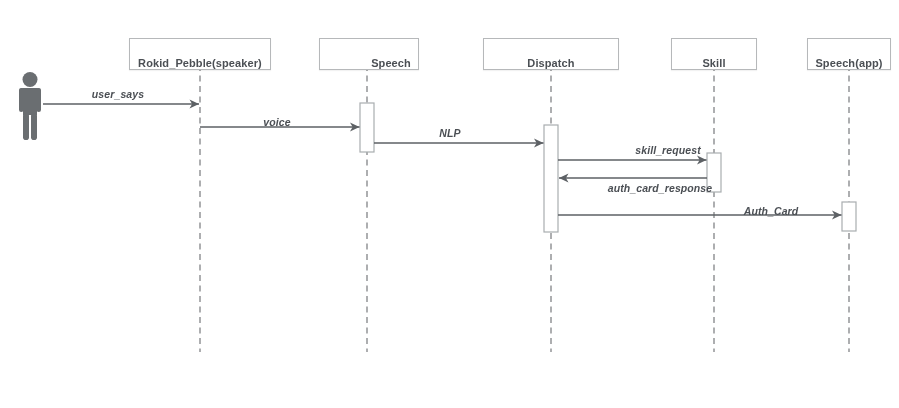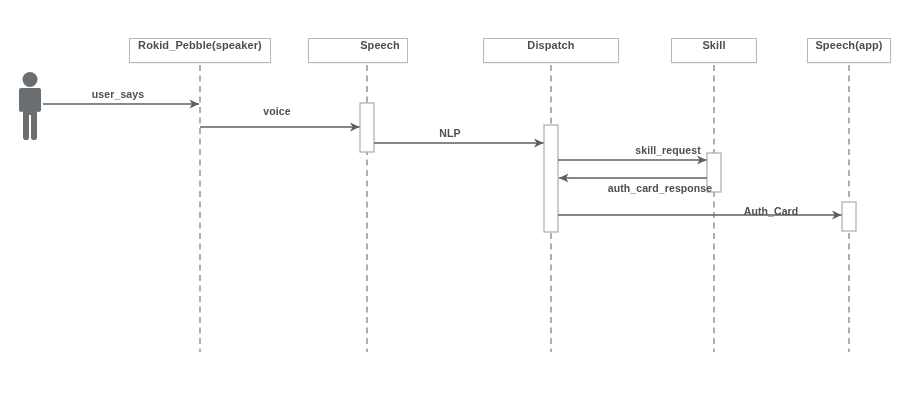--- a/index.html
+++ b/index.html
@@ -18,46 +18,47 @@
   .layer {
     position: absolute;
     left: 0;
     top: 0;
     width: 899px;
     height: 408px;
   }
   .pbox {
     position: absolute;
     top: 38px;
-    height: 25px;
+    height: 32px;
     background: #ffffff;
     border: 1px solid #b6b8ba;
     box-sizing: border-box;
     display: flex;
-    align-items: flex-start;
+    align-items: flex-end;
     justify-content: center;
     box-shadow: 0 1px 1px rgba(0,0,0,0.05);
     z-index: 3;
   }
   .pbox span {
     font-size: 11px;
     font-weight: bold;
     color: #4b4f54;
     white-space: nowrap;
     letter-spacing: 0.1px;
   }
   .msg-label {
     position: absolute;
     transform: translateX(-50%);
     font-size: 10.5px;
     font-weight: 600;
     color: #4b4f54;
     white-space: nowrap;
     z-index: 4;
     letter-spacing: 0.1px;
+    font-style: italic;
   }
 </style>
 </head>
 <body>
 
 <div class="canvas">
 
   <svg class="layer" width="899" height="408" viewBox="0 0 899 408">
     <defs>
       <marker id="arrowhead" markerUnits="userSpaceOnUse" markerWidth="11" markerHeight="10" refX="9.5" refY="4.5" orient="auto" overflow="visible">
@@ -96,33 +97,33 @@
       <rect x="20.5" y="16" width="4.5" height="24" rx="2.2"></rect>
       <rect x="7" y="16" width="14" height="27"></rect>
       <rect x="7" y="41" width="6" height="27" rx="2.8"></rect>
       <rect x="15" y="41" width="6" height="27" rx="2.8"></rect>
     </g>
   </svg>
 
   <div class="pbox" style="left:129px; width:142px;">
     <span>Rokid_Pebble(speaker)</span>
   </div>
-  <div class="pbox" style="left:308px; width:100px;padding-left:44px;">
+  <div class="pbox" style="left:319px; width:100px;padding-left:44px;">
     <span>Speech</span>
   </div>
   <div class="pbox" style="left:671px; width:86px;">
     <span>Skill</span>
   </div>
   <div class="pbox" style="left:483px; width:136px;">
     <span>Dispatch</span>
   </div>
   <div class="pbox" style="left:807px; width:84px;">
     <span>Speech(app)</span>
   </div>
 
   <div class="msg-label" style="left:118px; top:88px;">user_says</div>
-  <div class="msg-label" style="left:277px; top:105px;">voice</div>
+  <div class="msg-label" style="left:277px; top:116px;">voice</div>
   <div class="msg-label" style="left:450px; top:127px;">NLP</div>
   <div class="msg-label" style="left:668px; top:144px;">skill_request</div>
   <div class="msg-label" style="left:660px; top:182px;">auth_card_response</div>
   <div class="msg-label" style="left:771px; top:205px;">Auth_Card</div>
 
 </div>
 
 </body></html>

